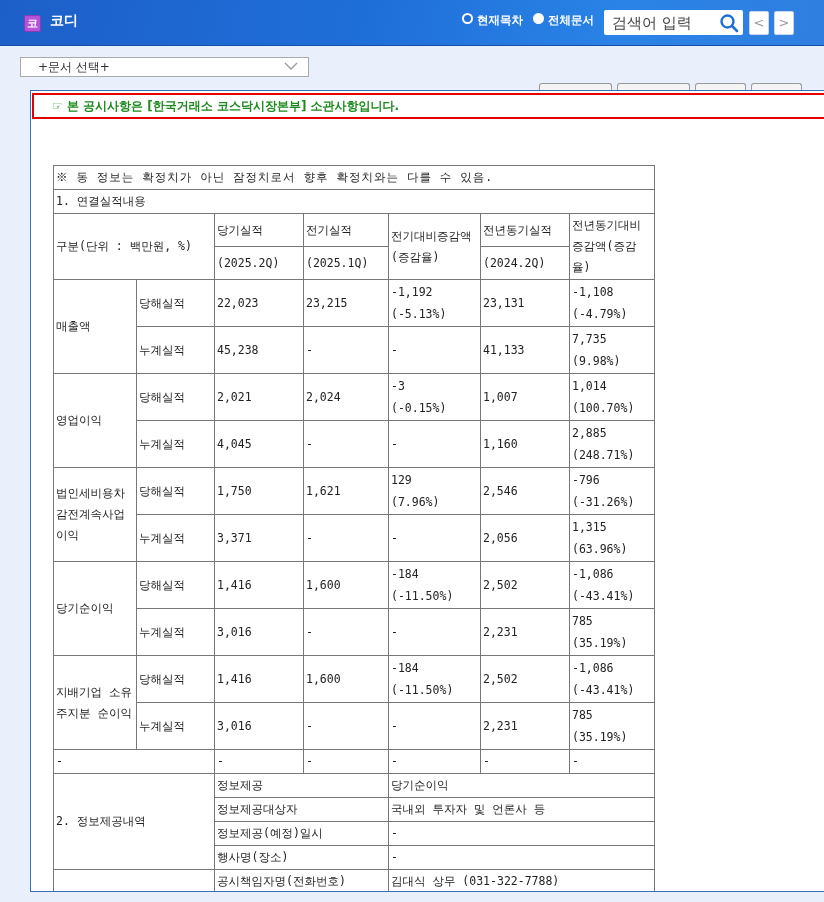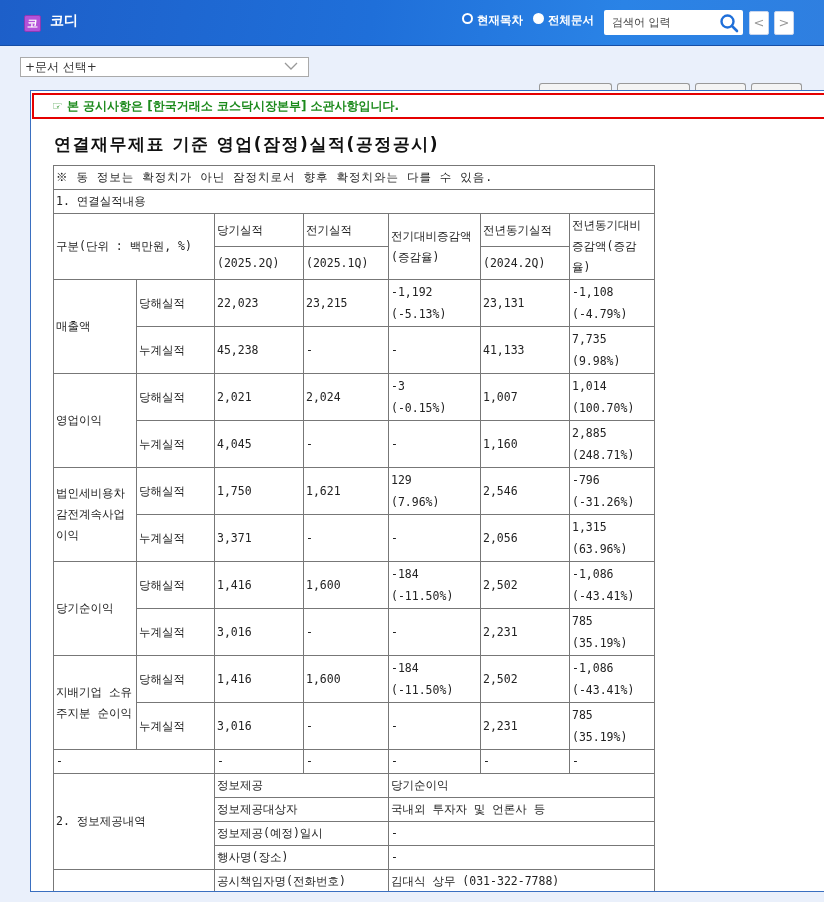--- a/index.html
+++ b/index.html
@@ -17,32 +17,32 @@
   .app-title { position: absolute; left: 50px; top: 12px; color: #fff; font-size: 14px; font-weight: bold; }
   .radio-group { position: absolute; left: 462px; top: 13px; display: flex; align-items: center; gap: 4px; }
   .radio { display: flex; align-items: flex-start; gap: 4px; margin-right: 6px; cursor: pointer; }
   .radio-dot { width: 11px; height: 11px; border-radius: 50%; border: 2px solid #fff; background: #1f6fd9; }
   .radio-dot.filled { background: #fff; }
   .radio-label { color: #fff; font-size: 11.5px; font-weight: bold; }
   .search-box {
     position: absolute; left: 604px; top: 10px; width: 139px; height: 25px;
     background: #fff; border-radius: 2px; display: flex; align-items: center;
   }
-  .search-input { border: none; outline: none; width: 110px; height: 23px; padding-left: 8px; font-size: 11px; color: #333; font-family: "DejaVu Sans", sans-serif; background: transparent; }
+  .search-input { border: none; outline: none; width: 110px; height: 23px; padding-left: 8px; font-size: 15px; color: #333; font-family: "DejaVu Sans", sans-serif; background: transparent; }
   .search-input::placeholder { color: #444; }
   .search-icon { position: absolute; right: 4px; top: 3px; width: 20px; height: 20px; }
   .nav-btn {
     position: absolute; top: 11px; width: 20px; height: 24px; background: #fff;
     border: 1px solid #c9d6ee; border-radius: 2px; color: #999; font-size: 13px;
     line-height: 22px; text-align: center; cursor: pointer;
   }
   .doc-select {
     position: absolute; left: 20px; top: 57px; width: 289px; height: 20px;
     background: #fff; border: 1px solid #aaa; font-size: 12px; color: #333;
-    padding-left: 4px; line-height: 18px;
+    padding-left: 17px; line-height: 18px;
   }
   .doc-select .chev { position: absolute; right: 10px; top: 3px; width: 14px; height: 10px; }
   .tool-btns { position: absolute; left: 539px; top: 83px; display: flex; gap: 5px; }
   .tool-btn { height: 12px; border: 1px solid #999; border-bottom: none; border-radius: 3px 3px 0 0; background: #f4f4f4; }
   .frame {
     position: absolute; left: 30px; top: 90px; width: 800px; height: 802px;
     background: #fff; border: 1px solid #3a6fc0; border-right: none; overflow: hidden;
   }
   .notice {
     position: absolute; left: 1px; top: 2px; width: 799px; height: 26px;
@@ -96,21 +96,20 @@
 
 <div class="tool-btns">
   <div class="tool-btn" style="width:73px;"></div>
   <div class="tool-btn" style="width:73px;"></div>
   <div class="tool-btn" style="width:51px;"></div>
   <div class="tool-btn" style="width:51px;"></div>
 </div>
 
 <div class="frame">
   <div class="notice">☞ 본 공시사항은 [한국거래소 코스닥시장본부] 소관사항입니다.</div>
-  <div class="doc-title">연결재무제표 기준 영업(잠정)실적(공정공시)</div>
 
   <table class="fin">
     <colgroup>
       <col style="width:83px">
         <col style="width:78px">
         <col style="width:89px">
         <col style="width:85px">
       <col style="width:92px">
         <col style="width:89px">
         <col style="width:85px">

